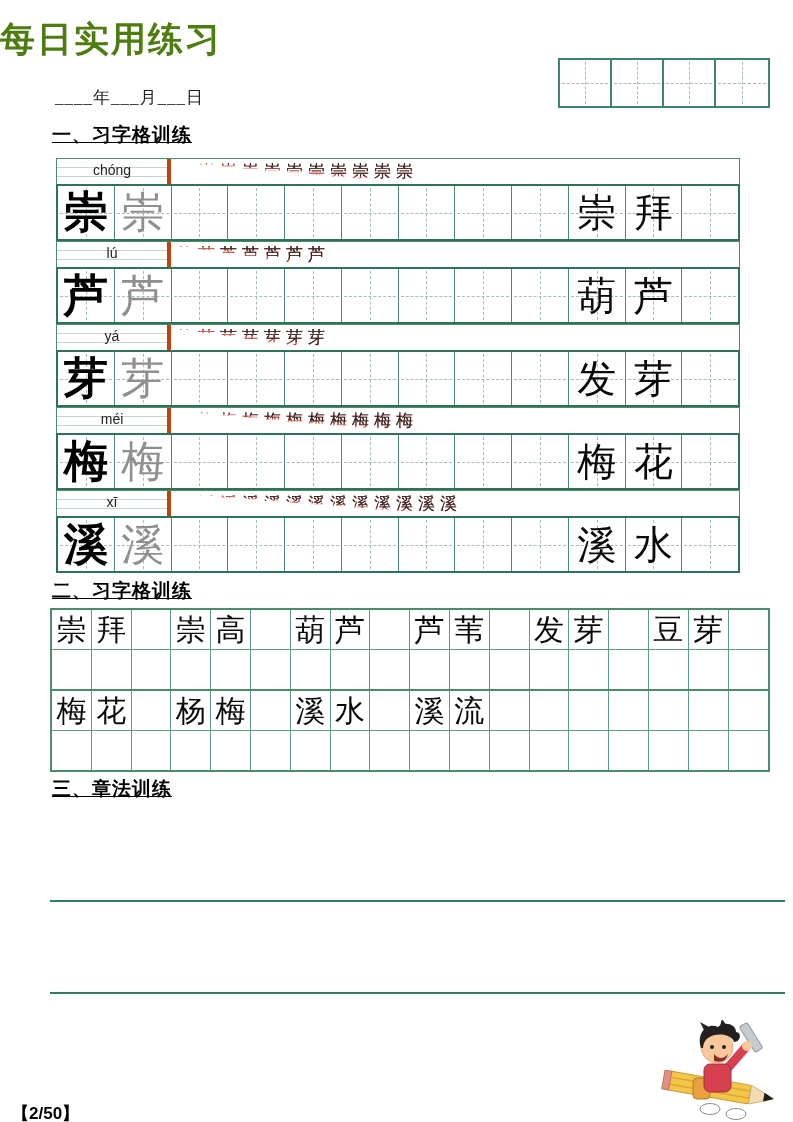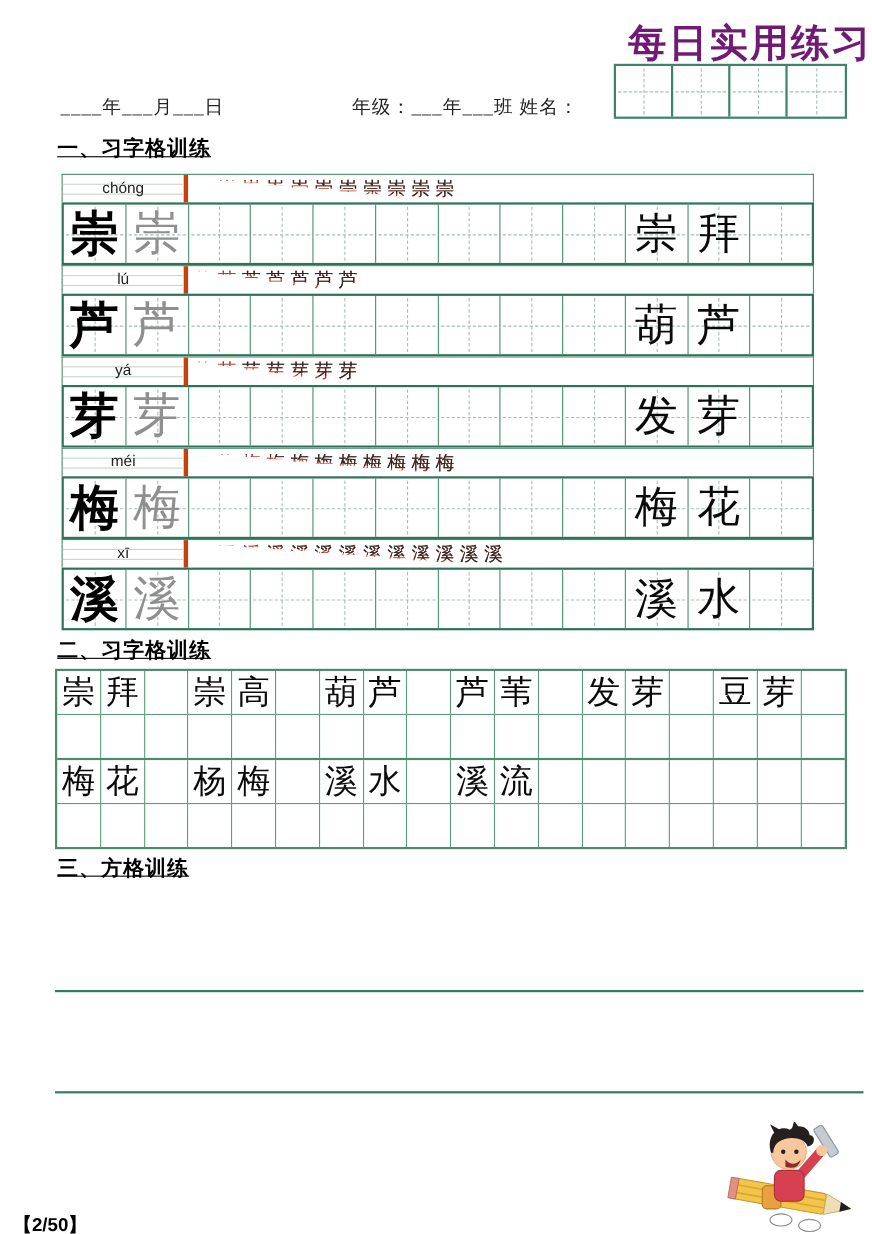--- a/index.html
+++ b/index.html
@@ -1,20 +1,20 @@
 <!DOCTYPE html>
 <html><head>
 <meta charset="utf-8">
 <style>
   html,body{margin:0;padding:0;background:#fff;}
   .page{position:relative;width:793px;height:1122px;background:#ffffff;overflow:hidden;
         font-family:"Liberation Sans",sans-serif;color:#111;}
   
-  .title{position:absolute;top:16px;left:0;width:100%;text-align:right;
-         font-size:35px;font-weight:800;letter-spacing:2px;color:#701a75;}
+  .title{position:absolute;top:16px;left:0;width:100%;text-align:left;
+         font-size:35px;font-weight:800;letter-spacing:2px;color:#4d7c0f;}
   .date-line{position:absolute;left:55px;top:86px;font-size:17px;color:#222;
              font-family:"Liberation Serif",serif;letter-spacing:1px;}
   .grade-line{position:absolute;left:320px;top:86px;font-size:17px;color:#222;
               font-family:"Liberation Serif",serif;letter-spacing:1px;}
   .name-grid{position:absolute;left:558px;top:58px;display:flex;border:2px solid #3d8468;background:#fff;}
   .tian{position:relative;box-sizing:border-box;}
   .tian::before{content:'';position:absolute;left:50%;top:2px;bottom:2px;border-left:1px dashed #a7bfb2;}
   .tian::after{content:'';position:absolute;top:50%;left:2px;right:2px;border-top:1px dashed #a7bfb2;}
   .name-cell{width:52px;height:46px;border-right:2px solid #3d8468;}
   .name-cell:last-child{border-right:none;}
@@ -64,21 +64,20 @@
   .mascot{position:absolute;left:660px;top:1020px;}
 </style>
 </head>
 <body>
 
 <div class="page">
 
   <div class="title">每日实用练习</div>
 
   <div class="date-line">____年___月___日</div>
-  <div class="grade-line">年级：___年___班 姓名：</div>
   <div class="name-grid">
       <div class="tian name-cell"></div>
       <div class="tian name-cell"></div>
       <div class="tian name-cell"></div>
       <div class="tian name-cell"></div>
     </div>
 
   <div class="sec-heading h1">一、习字格训练</div>
   <div class="blocks">
       <div class="s1-block">
@@ -561,21 +560,21 @@
         <div class="s2-cell"></div>
         <div class="s2-cell"></div>
         <div class="s2-cell"></div>
         <div class="s2-cell"></div>
         <div class="s2-cell"></div>
         <div class="s2-cell"></div>
         <div class="s2-cell"></div>
       </div>
     </div>
 
-  <div class="sec-heading h3">三、方格训练</div>
+  <div class="sec-heading h3">三、章法训练</div>
   <div class="rule r2"></div>
   <div class="rule r4"></div>
 
   <div class="page-indicator">【2/50】</div>
 
 
   <svg class="mascot" width="122" height="100" viewBox="0 0 122 100">
     <g transform="rotate(10 60 72)">
       <rect x="6" y="60" width="84" height="19" rx="3" fill="#f3c64b" stroke="#c79a2e" stroke-width="1"></rect>
       <line x1="8" y1="66" x2="90" y2="66" stroke="#d9a92f" stroke-width="1.5"></line>

